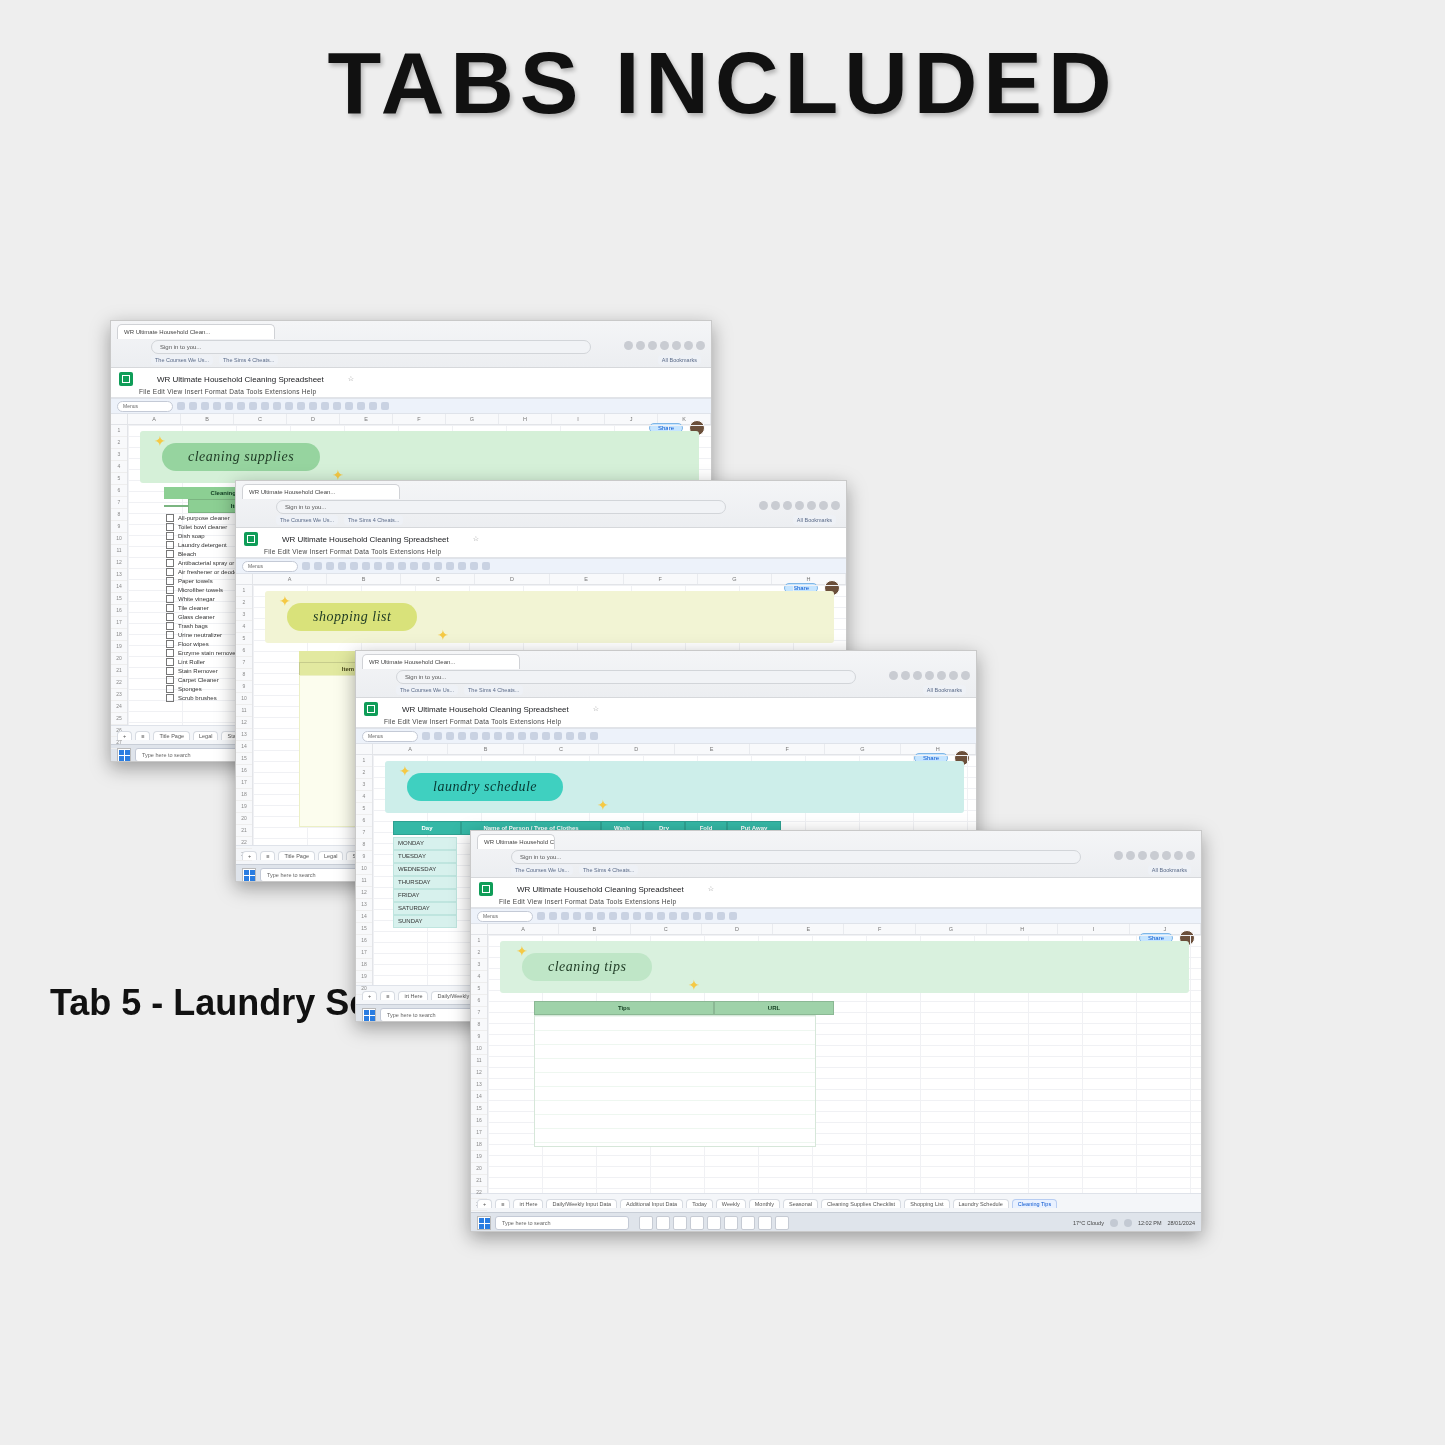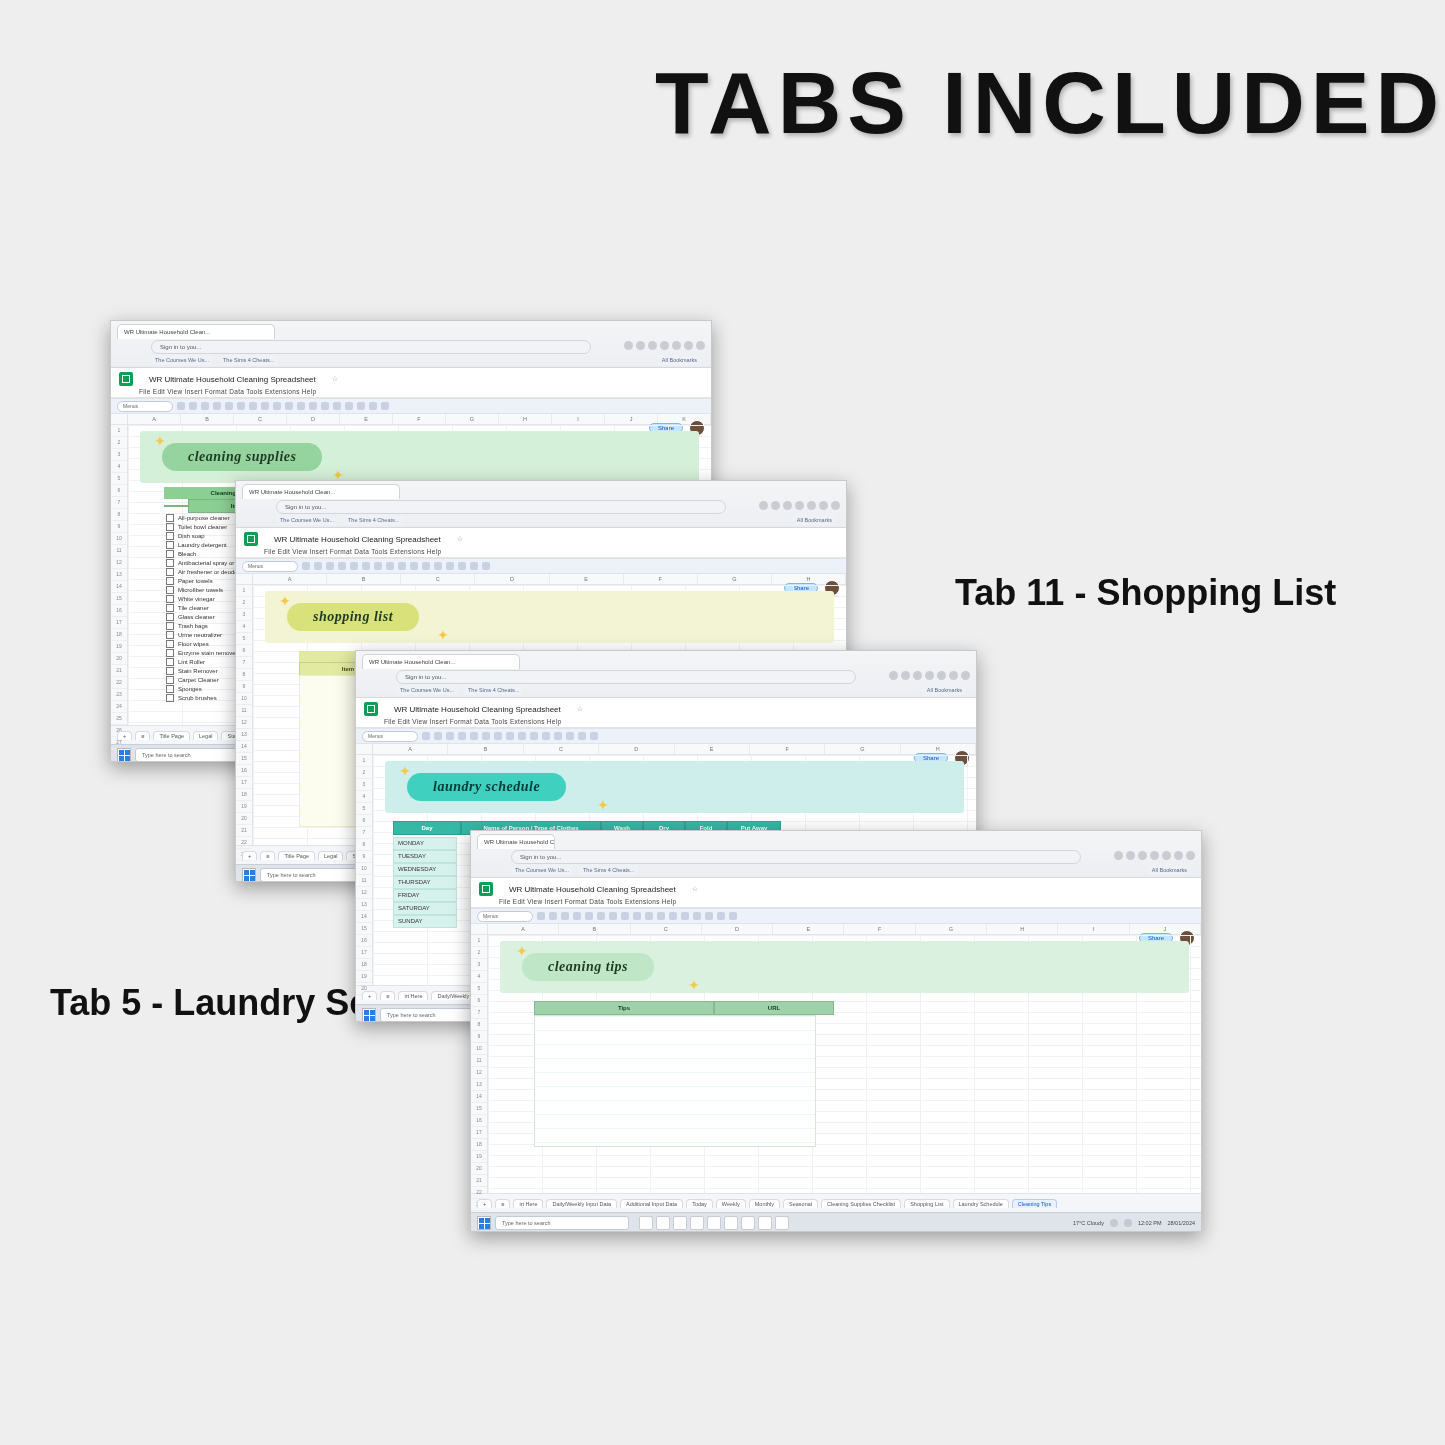--- a/index.html
+++ b/index.html
@@ -3,22 +3,22 @@
 <meta charset="utf-8">
 <style>
   html,body{margin:0;padding:0;}
   body{
     width:1445px;height:1445px;
     background:#eeeeee;
     font-family:"Segoe UI",Arial,sans-serif;
     position:relative;overflow:hidden;
   }
   .header{
-    text-align:right;
-    padding-top:52px;
+    text-align:center;
+    padding-top:32px;
   }
   .main-title{
     font-size:88px;
     font-weight:800;
     letter-spacing:6px;
     color:#111;
     text-shadow:2px 3px 4px rgba(0,0,0,.25);
     margin:0;
   }
   .subtitle{
@@ -70,21 +70,21 @@
     position:absolute;left:40px;right:120px;top:19px;height:12px;
     background:#f1f3f6;border:1px solid #d2d5d9;border-radius:8px;
     font-size:6px;line-height:12px;padding:0 8px;color:#555;
   }
   .chips{position:absolute;right:6px;top:20px;display:flex;gap:3px;}
   .chips i{width:9px;height:9px;border-radius:50%;background:#c9ccd2;display:block;}
   .bm{position:absolute;left:40px;right:10px;top:34px;height:10px;display:flex;gap:6px;}
   .bm span{font-size:5.5px;color:#5b6b88;background:#eef1f6;border-radius:4px;padding:0 4px;line-height:10px;}
 
   .gs-top{padding:4px 8px 2px 8px;border-bottom:1px solid #e2e4e8;}
-  .gs-title-row{display:flex;align-items:center;gap:16px;}
+  .gs-title-row{display:flex;align-items:center;gap:24px;}
   .gs-logo{width:14px;height:14px;background:#0f9d58;border-radius:2px;position:relative;display:inline-block;}
   .gs-logo::after{content:"";position:absolute;left:3px;top:3px;right:3px;bottom:3px;border:1px solid #fff;}
   .gs-title{font-size:8px;color:#202124;}
   .gs-star{font-size:7px;color:#888;}
   .gs-menu{font-size:6.5px;color:#444;margin-left:20px;margin-top:2px;letter-spacing:.3px;}
   .gs-share{position:absolute;right:28px;top:55px;font-size:6px;background:#c6e5ff;border:1px solid #7fb6e6;border-radius:10px;padding:1px 8px;color:#0b57d0;}
   .gs-avatar{position:absolute;right:6px;top:52px;width:14px;height:14px;border-radius:50%;background:#6b4f3a;border:1px solid #fff;}
 
   .toolbar{
     height:14px;background:#edf2fa;border-top:1px solid #dfe3ea;border-bottom:1px solid #dfe3ea;
@@ -110,21 +110,21 @@
 
   .banner{
     position:absolute;left:12px;right:12px;top:6px;height:52px;
     border-radius:3px;display:flex;align-items:center;
   }
   .pill{
     position:absolute;left:22px;top:12px;height:28px;
     padding:0 26px;border-radius:16px;
     display:flex;align-items:center;
     font-family:Georgia,"Times New Roman",serif;
-    font-weight:bold;font-size:14px;color:#1e3a24;
+    font-weight:normal;font-size:14px;color:#1e3a24;
     font-style:italic;letter-spacing:.5px;
   }
   .spark{position:absolute;font-size:14px;color:#f5c945;}
 
   .tbl-header{position:absolute;left:36px;top:66px;display:flex;font-size:6px;height:14px;align-items:center;}
   .tbl-header div{border:1px solid rgba(0,0,0,.12);padding:0 4px;line-height:12px;text-align:center;font-weight:bold;}
 
   .list-items{position:absolute;left:22px;top:82px;font-size:6px;color:#333;}
   .list-items div{height:9px;display:flex;align-items:center;gap:4px;}
   .cb{width:6px;height:6px;border:1px solid #777;display:inline-block;}
@@ -162,21 +162,20 @@
 </style>
 </head>
 <body>
 
 <div class="header">
   <h1 class="main-title">TABS INCLUDED</h1>
 </div>
 
 <div class="stage">
 
-  <div class="cap right" style="top:290px;width:430px;">Tab 11 - Shopping List</div>
   <div class="cap left" style="top:700px;">Tab 5 - Laundry Schedule</div>
 
   <div class="shot c-green" style="left:110px;top:40px;height:440px;width:600px;">
     <div class="browser-chrome">
       <div class="tab">WR Ultimate Household Clean...</div>
       <div class="addr">Sign in to you...</div>
       <div class="chips">
           <i></i>
           <i></i>
           <i></i>

